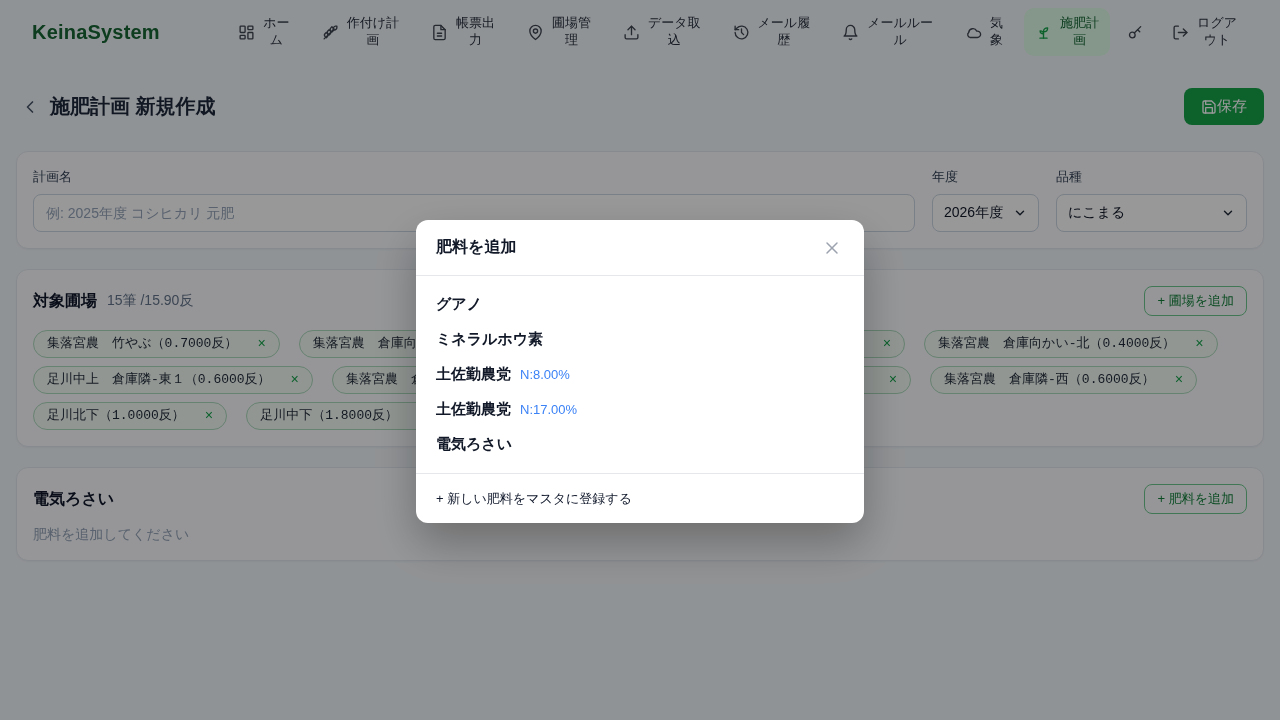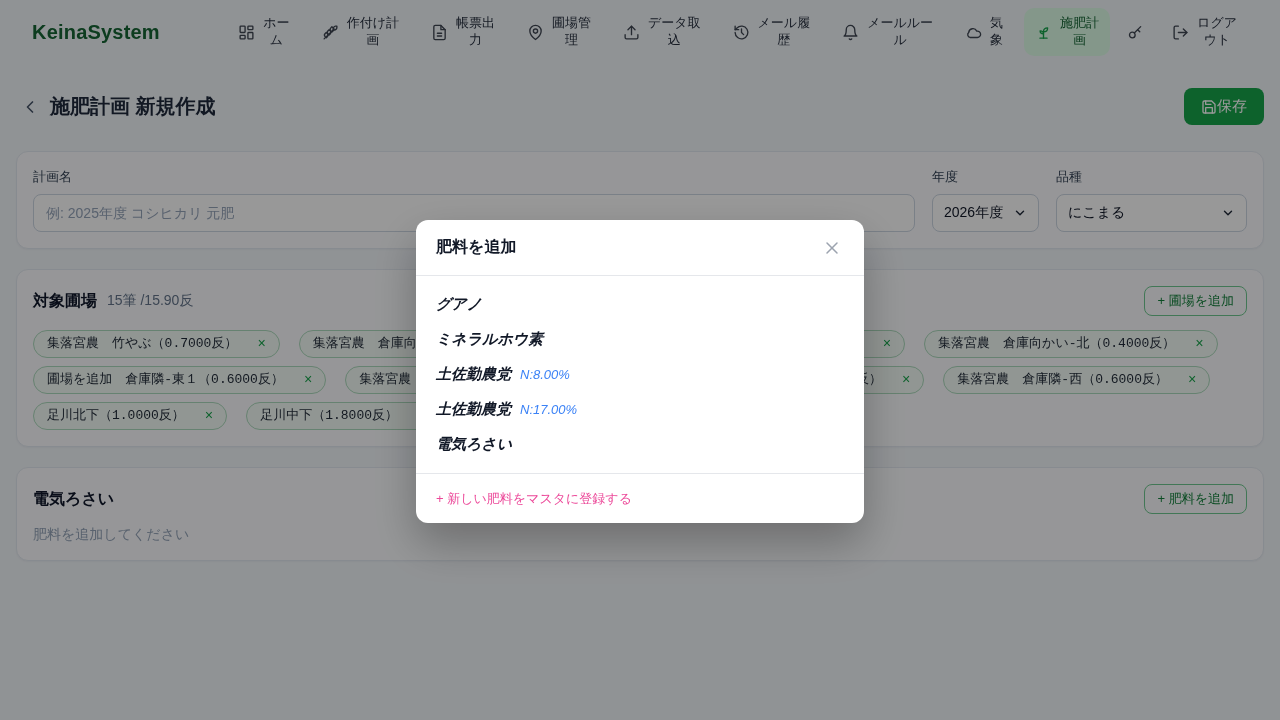--- a/index.html
+++ b/index.html
@@ -91,29 +91,29 @@
     position:fixed; z-index:20; left:416px; top:220px; width:448px;
     background:#fff; border-radius:12px; overflow:hidden;
     box-shadow:0 20px 45px rgba(0,0,0,.28);
   }
   .modal-head {
     display:flex; align-items:center; justify-content:space-between;
     padding:17px 22px 17px 20px; border-bottom:1px solid #e5e7eb;
   }
   .modal-title { font-size:16px; font-weight:700; color:#111827; }
   .modal-close { color:#9ca3af; cursor:pointer; display:flex; }
-  .modal-list { padding:11px 0;font-style:italic; }
+  .modal-list { padding:11px 0; }
   .modal-item {
     display:flex; align-items:center; gap:9px;
     padding:8px 20px; cursor:pointer;
   }
   .mi-name { font-size:15px; font-weight:700; color:#111827; }
   .mi-n { font-size:13px; color:#3b82f6; }
   .modal-foot { border-top:1px solid #e5e7eb; padding:15px 20px; }
-  .register-link { font-size:13px; color:#ec4899; cursor:pointer; }
+  .register-link { font-size:13px; color:#0f172a; cursor:pointer; }
 </style>
 </head>
 <body>
 
 <div class="app">
 
   <nav class="topnav">
     <div class="brand">KeinaSystem</div>
     <div class="nav-items">
 
@@ -322,21 +322,21 @@
           </span>
         <span class="chip">
             <span>集落宮農　倉庫向かい-西（0.4000反）</span>
             <span class="chip-close">×</span>
           </span>
         <span class="chip">
             <span>集落宮農　倉庫向かい-北（0.4000反）</span>
             <span class="chip-close">×</span>
           </span>
         <span class="chip">
-            <span>圃場を追加　倉庫隣-東１（0.6000反）</span>
+            <span>足川中上　倉庫隣-東１（0.6000反）</span>
             <span class="chip-close">×</span>
           </span>
         <span class="chip">
             <span>集落宮農　倉庫隣-東２（0.6000反）</span>
             <span class="chip-close">×</span>
           </span>
         <span class="chip">
             <span>集落宮農　倉庫隣-東３（0.6000反）</span>
             <span class="chip-close">×</span>
           </span>

